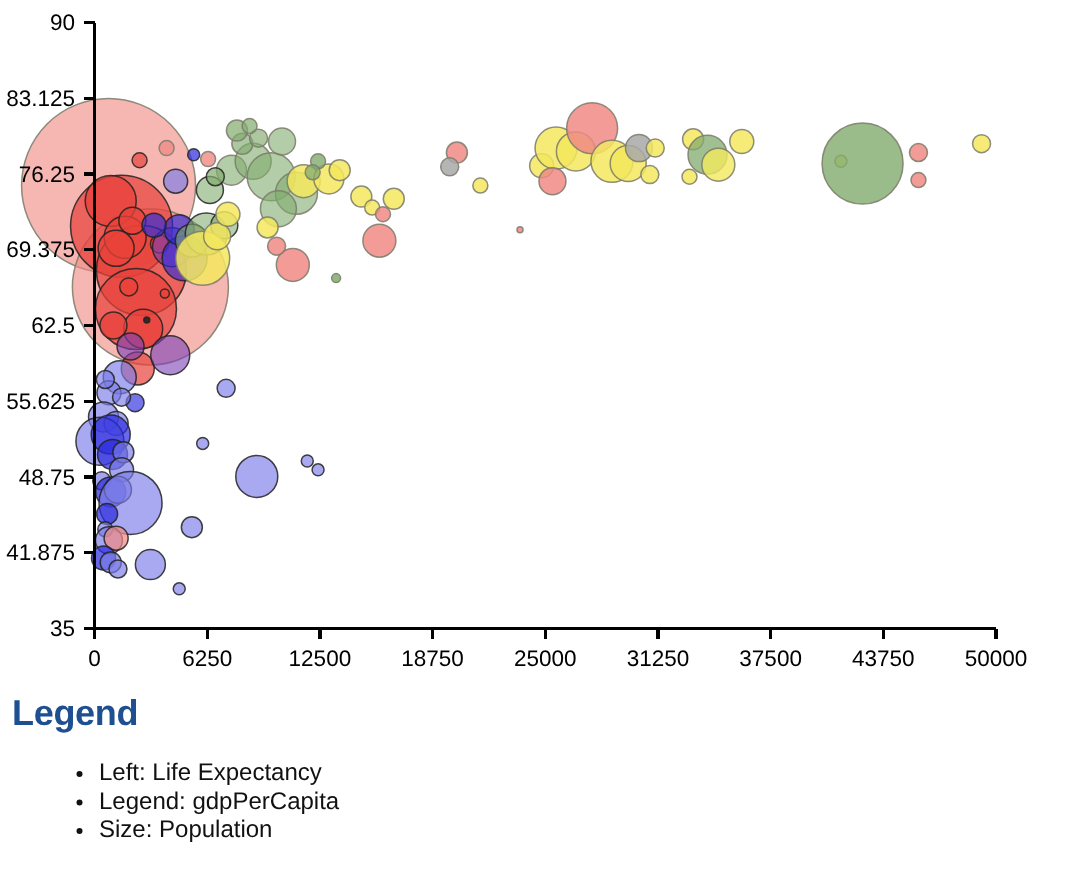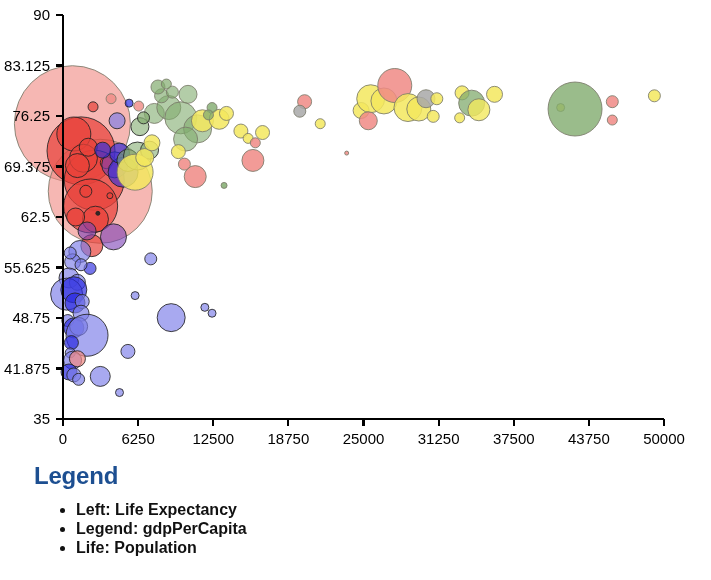--- a/index.html
+++ b/index.html
@@ -46,37 +46,36 @@
     fill: #000000;
   }
   .tick-label.y {
     text-anchor: end;
   }
   .tick-label.x {
     text-anchor: middle;
   }
   .legend-block {
     position: absolute;
-    left: 34px;
+    left: 8px;
     top: 462px;
     width: 660px;
   }
   .legend-title {
     font-family: "Liberation Sans", sans-serif;
     font-size: 24px;
     font-weight: bold;
     color: #1d4f91;
     margin: 0 0 10px 0;
     letter-spacing: -0.2px;
   }
   ul.legend-list {
-    margin: 0;
+    margin: 16px;
     padding: 0 0 0 42px;
     list-style: disc;
-    font-weight: bold;
   }
   ul.legend-list li {
     font-family: "Liberation Sans", sans-serif;
     font-size: 16px;
     color: #111111;
     line-height: 19px;
   }
 </style>
 </head>
 <body>
@@ -242,17 +241,17 @@
           <text x="664" y="444" class="tick-label x">50000</text>
         </g>
     </svg>
   </div>
 
   <div class="legend-block">
     <div class="legend-title">Legend</div>
     <ul class="legend-list" id="legend-list">
         <li>Left: Life Expectancy</li>
         <li>Legend: gdpPerCapita</li>
-        <li>Life: Population</li>
+        <li>Size: Population</li>
       </ul>
   </div>
 
 </div>
 
 </body></html>

